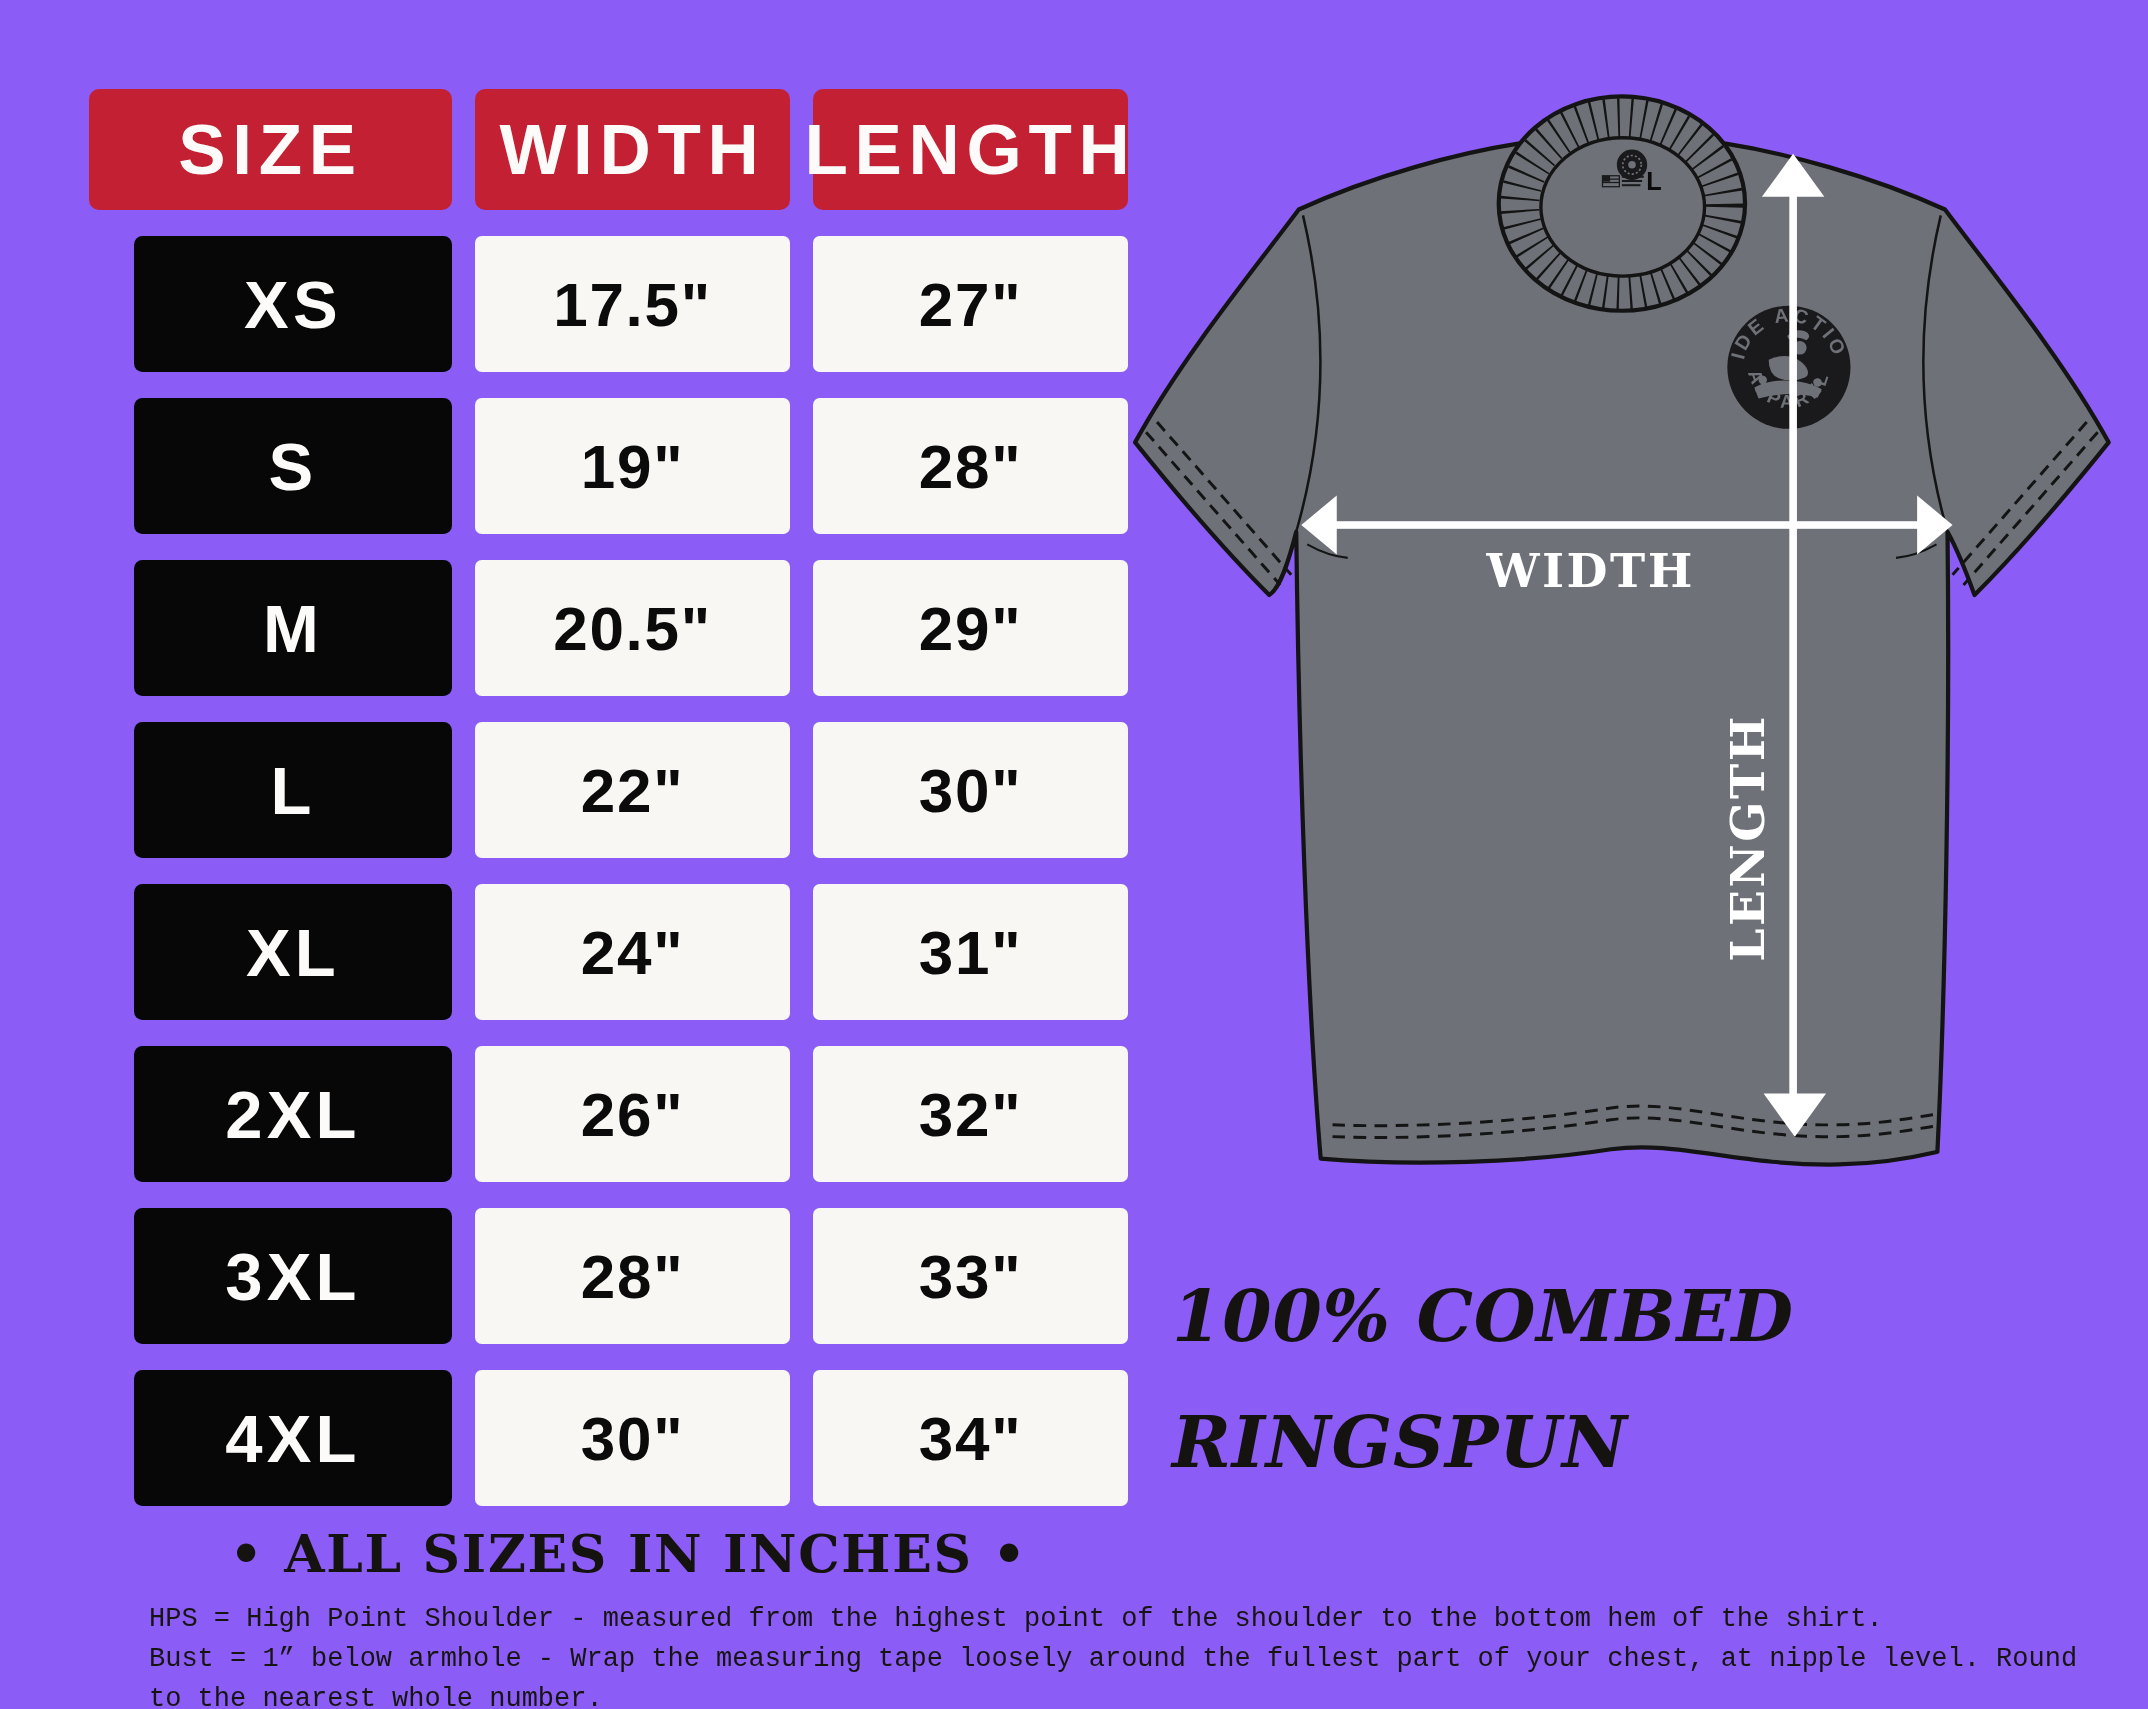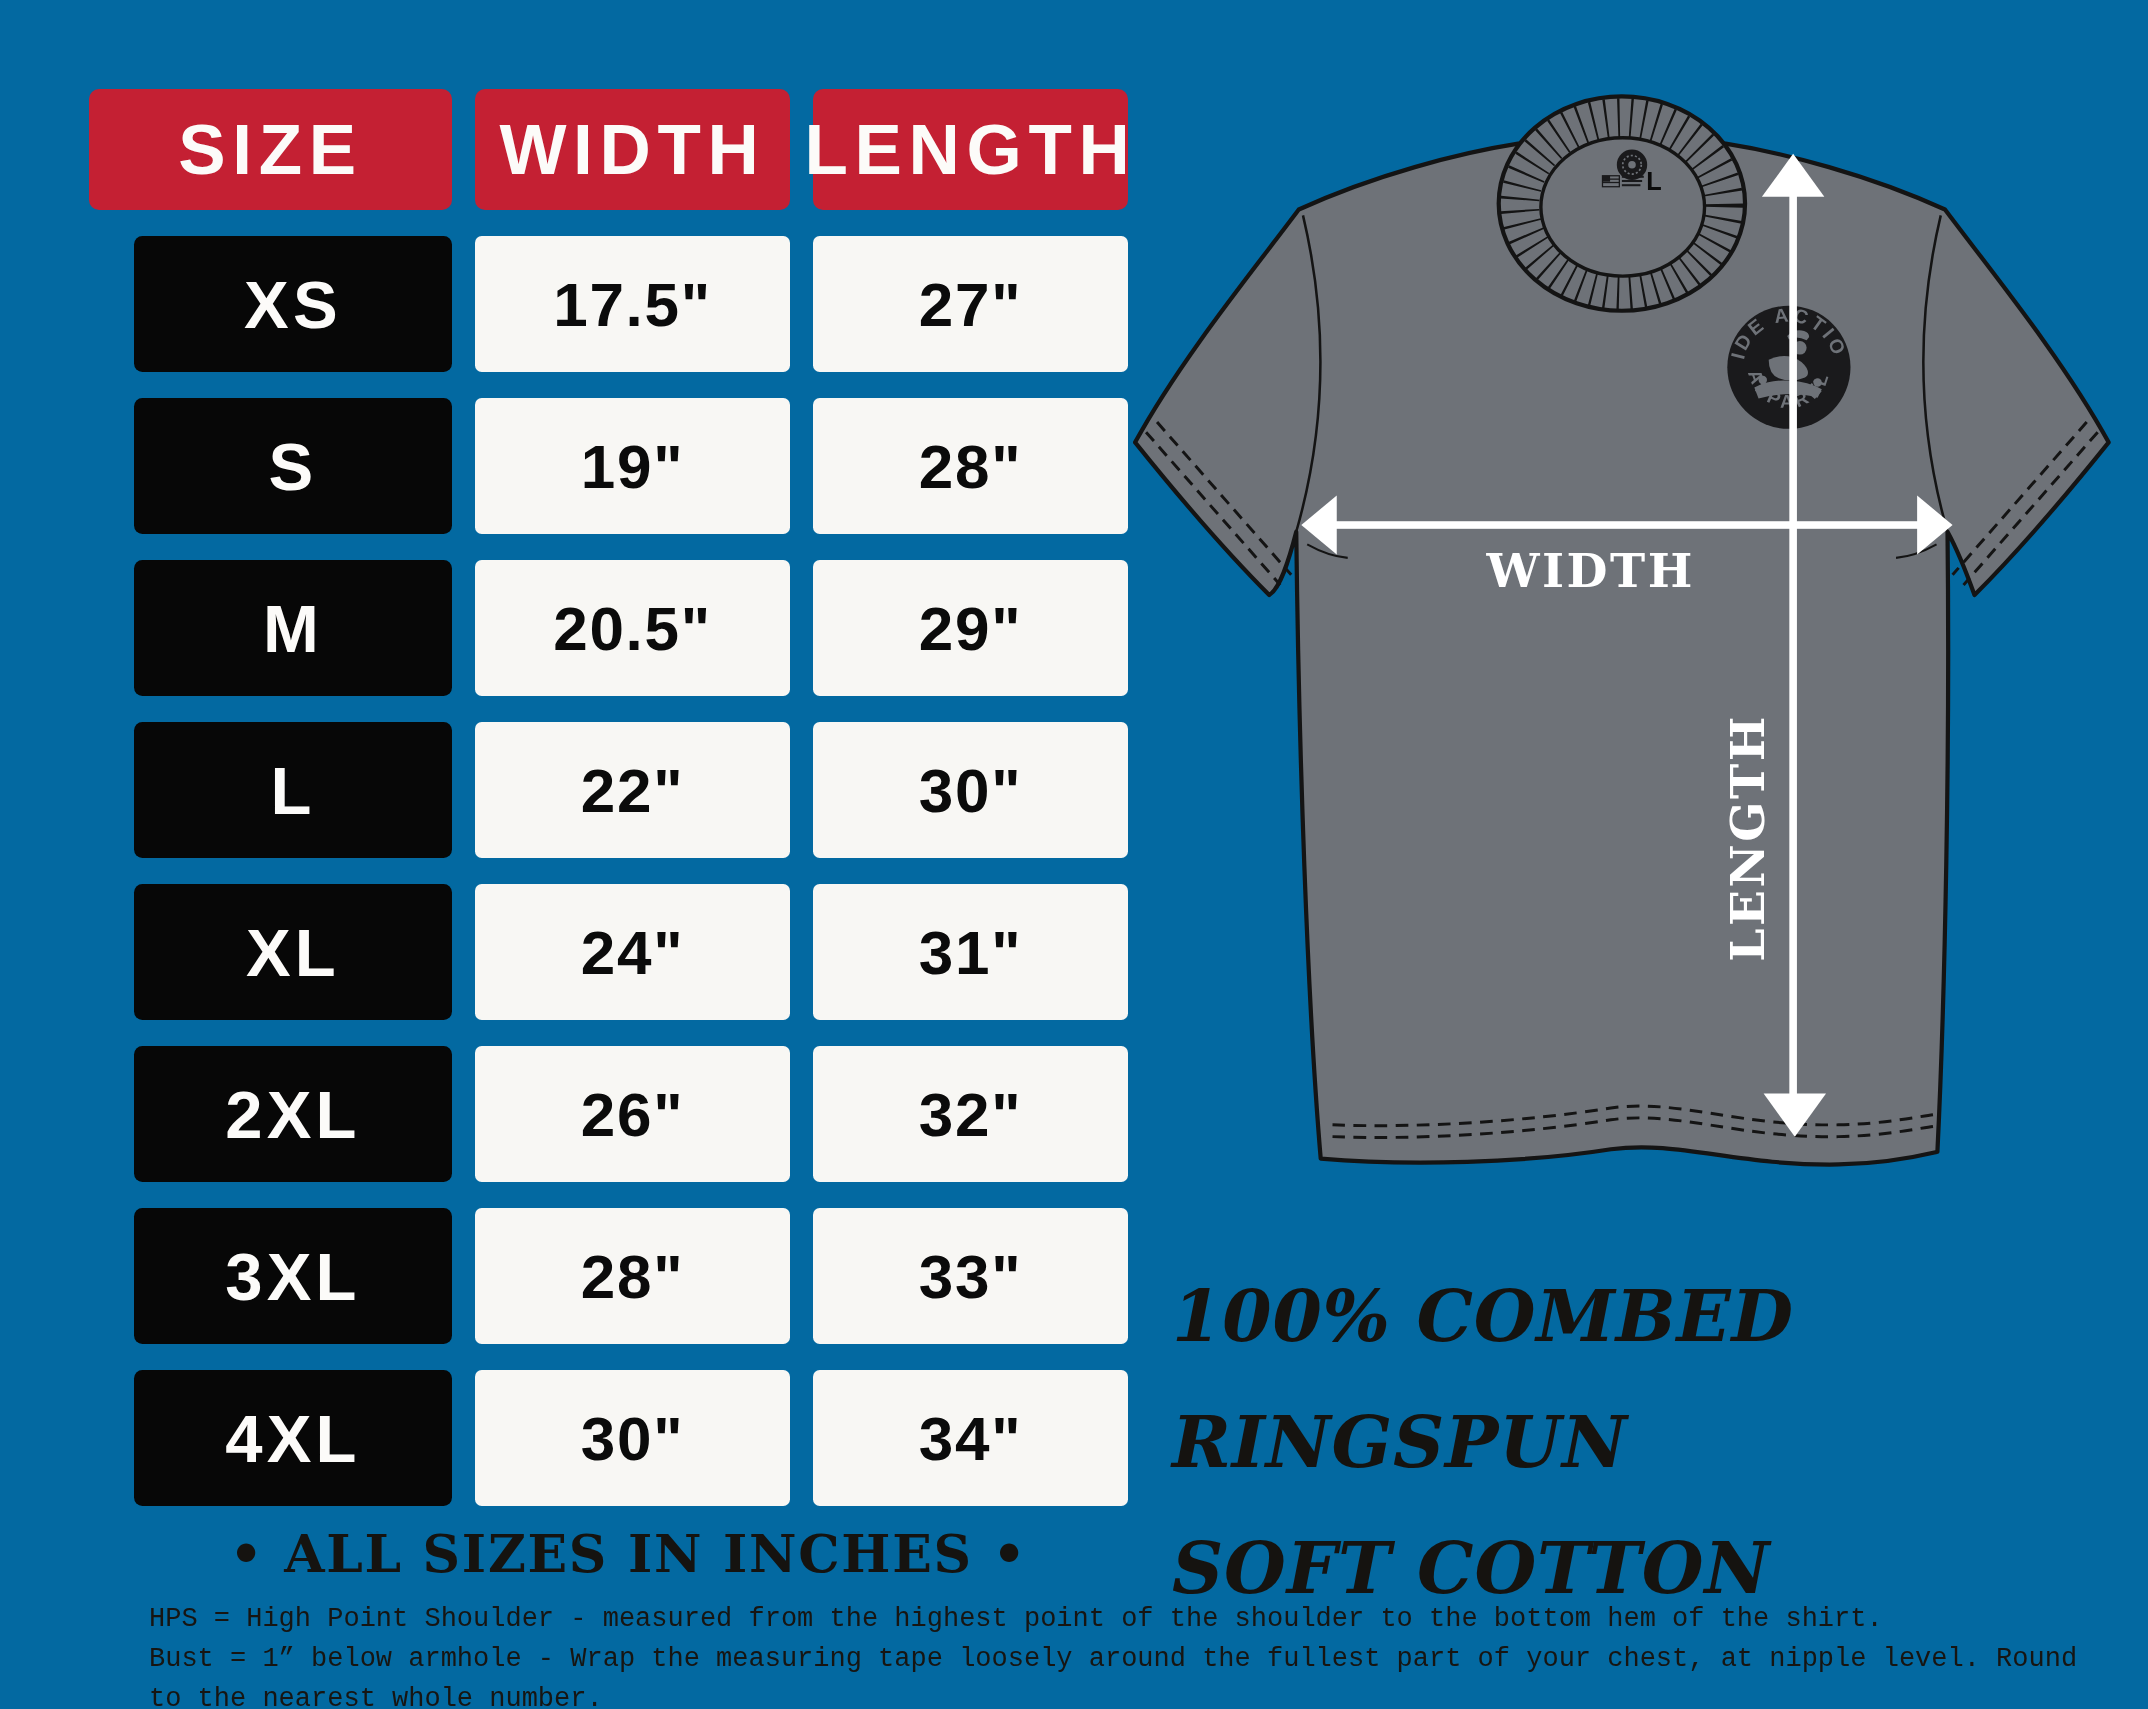--- a/index.html
+++ b/index.html
@@ -1,19 +1,19 @@
 <!DOCTYPE html>
 <html style="font-size:13.5px"><head>
 <meta charset="utf-8">
 <style>
   html,body{margin:0;padding:0;background:#C6B79A;}
   .canvas{
     position:relative;
     width:2149px;height:1709px;
-    background:#0369a1;
+    background:#8b5cf6;
     overflow:hidden;
     font-family:"Liberation Sans",sans-serif;
   }
   
   .size-table{
     position:absolute;left:89px;top:89px;
     display:grid;
     grid-template-columns:363px 315px 315px;
     grid-template-rows:121px repeat(8,136px);
     column-gap:23px;row-gap:26px;
@@ -97,21 +97,20 @@
 
     <div class="cell sz">4XL</div>
     <div class="cell val">30"</div>
     <div class="cell val">34"</div>
   </div>
 
   <div class="units-note western">• ALL SIZES IN INCHES •</div>
 
   <div class="material western">
     <div>100% COMBED RINGSPUN</div>
-    <div>SOFT COTTON</div>
   </div>
 
   <div class="footnotes">
     <div>HPS = High Point Shoulder - measured from the highest point of the shoulder to the bottom hem of the shirt.</div>
     <div>Bust = 1” below armhole - Wrap the measuring tape loosely around the fullest part of your chest, at nipple level. Round to the nearest whole number.</div>
   </div>
 
   <svg class="tshirt" viewBox="0 0 1190 1330">
     <defs>
       <clipPath id="collarClip">

